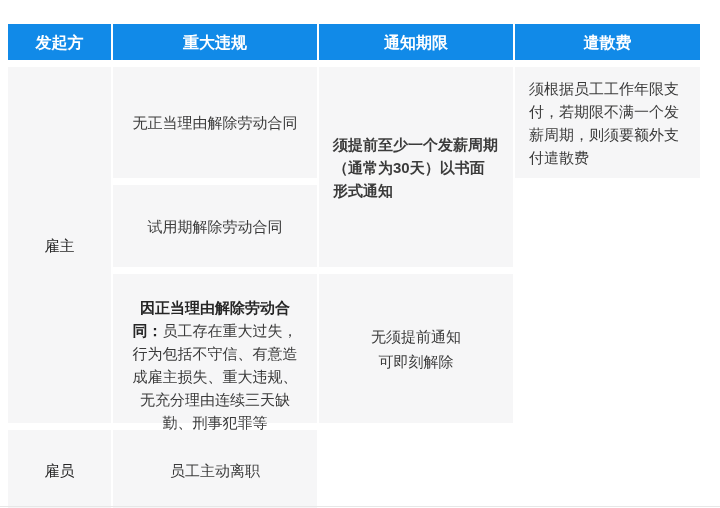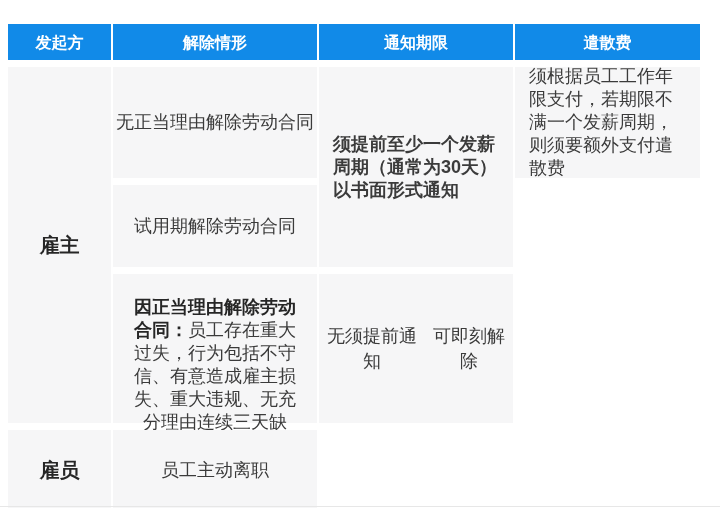--- a/index.html
+++ b/index.html
@@ -26,49 +26,50 @@
     gap: 7px 2px;
     padding: 24px 8px 0 8px;
     width: 569px;
   }
   .cell {
     background: var(--cell-bg);
     display: flex;
     align-items: center;
     justify-content: center;
     text-align: center;
-    font-size: 18px;
+    font-size: 15px;
     line-height: 23px;
     color: var(--text);
   }
   .header-cell {
     background: var(--accent);
     color: var(--header-text);
     font-weight: 700;
     font-size: 16px;
   }
   .initiator-cell {
-    font-weight: 700;
-    font-size: 20px;
+    font-weight: 400;
+    font-size: 15px;
     color: var(--text-strong);
   }
   .cell.align-left {
     justify-content: flex-start;
     text-align: left;
     padding: 12px 14px;
   }
   .cell.block {
     display: block;
     padding: 22px 13px;
   }
   .just-cause-title {
     font-weight: 700;
     color: var(--text-strong);
   }
   .stacked {
+    flex-direction: column;
   }
   .stacked .line {
     line-height: 25px;
   }
   
   .h1 { grid-column: 1; grid-row: 1; }
   .h2 { grid-column: 2; grid-row: 1; }
   .h3 { grid-column: 3; grid-row: 1; }
   .h4 { grid-column: 4; grid-row: 1; }
   .employer  { grid-column: 1; grid-row: 2 / span 3; }
@@ -90,21 +91,21 @@
     height: 1px;
     background: var(--divider);
   }
 </style>
 </head>
 <body>
 
 <div class="table-grid">
 
   <div class="cell header-cell h1">发起方</div>
-  <div class="cell header-cell h2">解除情形</div>
+  <div class="cell header-cell h2">重大违规</div>
   <div class="cell header-cell h4">遣散费</div>
   <div class="cell header-cell h3">通知期限</div>
 
   <div class="cell initiator-cell employer">雇主</div>
 
   <div class="cell c2r1">无正当理由解除劳动合同</div>
   <div class="cell c2r2">试用期解除劳动合同</div>
 
   <div class="cell block c2r3">
     <span class="just-cause-title">因正当理由解除劳动合同：</span><span>员工存在重大过失，行为包括不守信、有意造成雇主损失、重大违规、无充分理由连续三天缺勤、刑事犯罪等</span>

